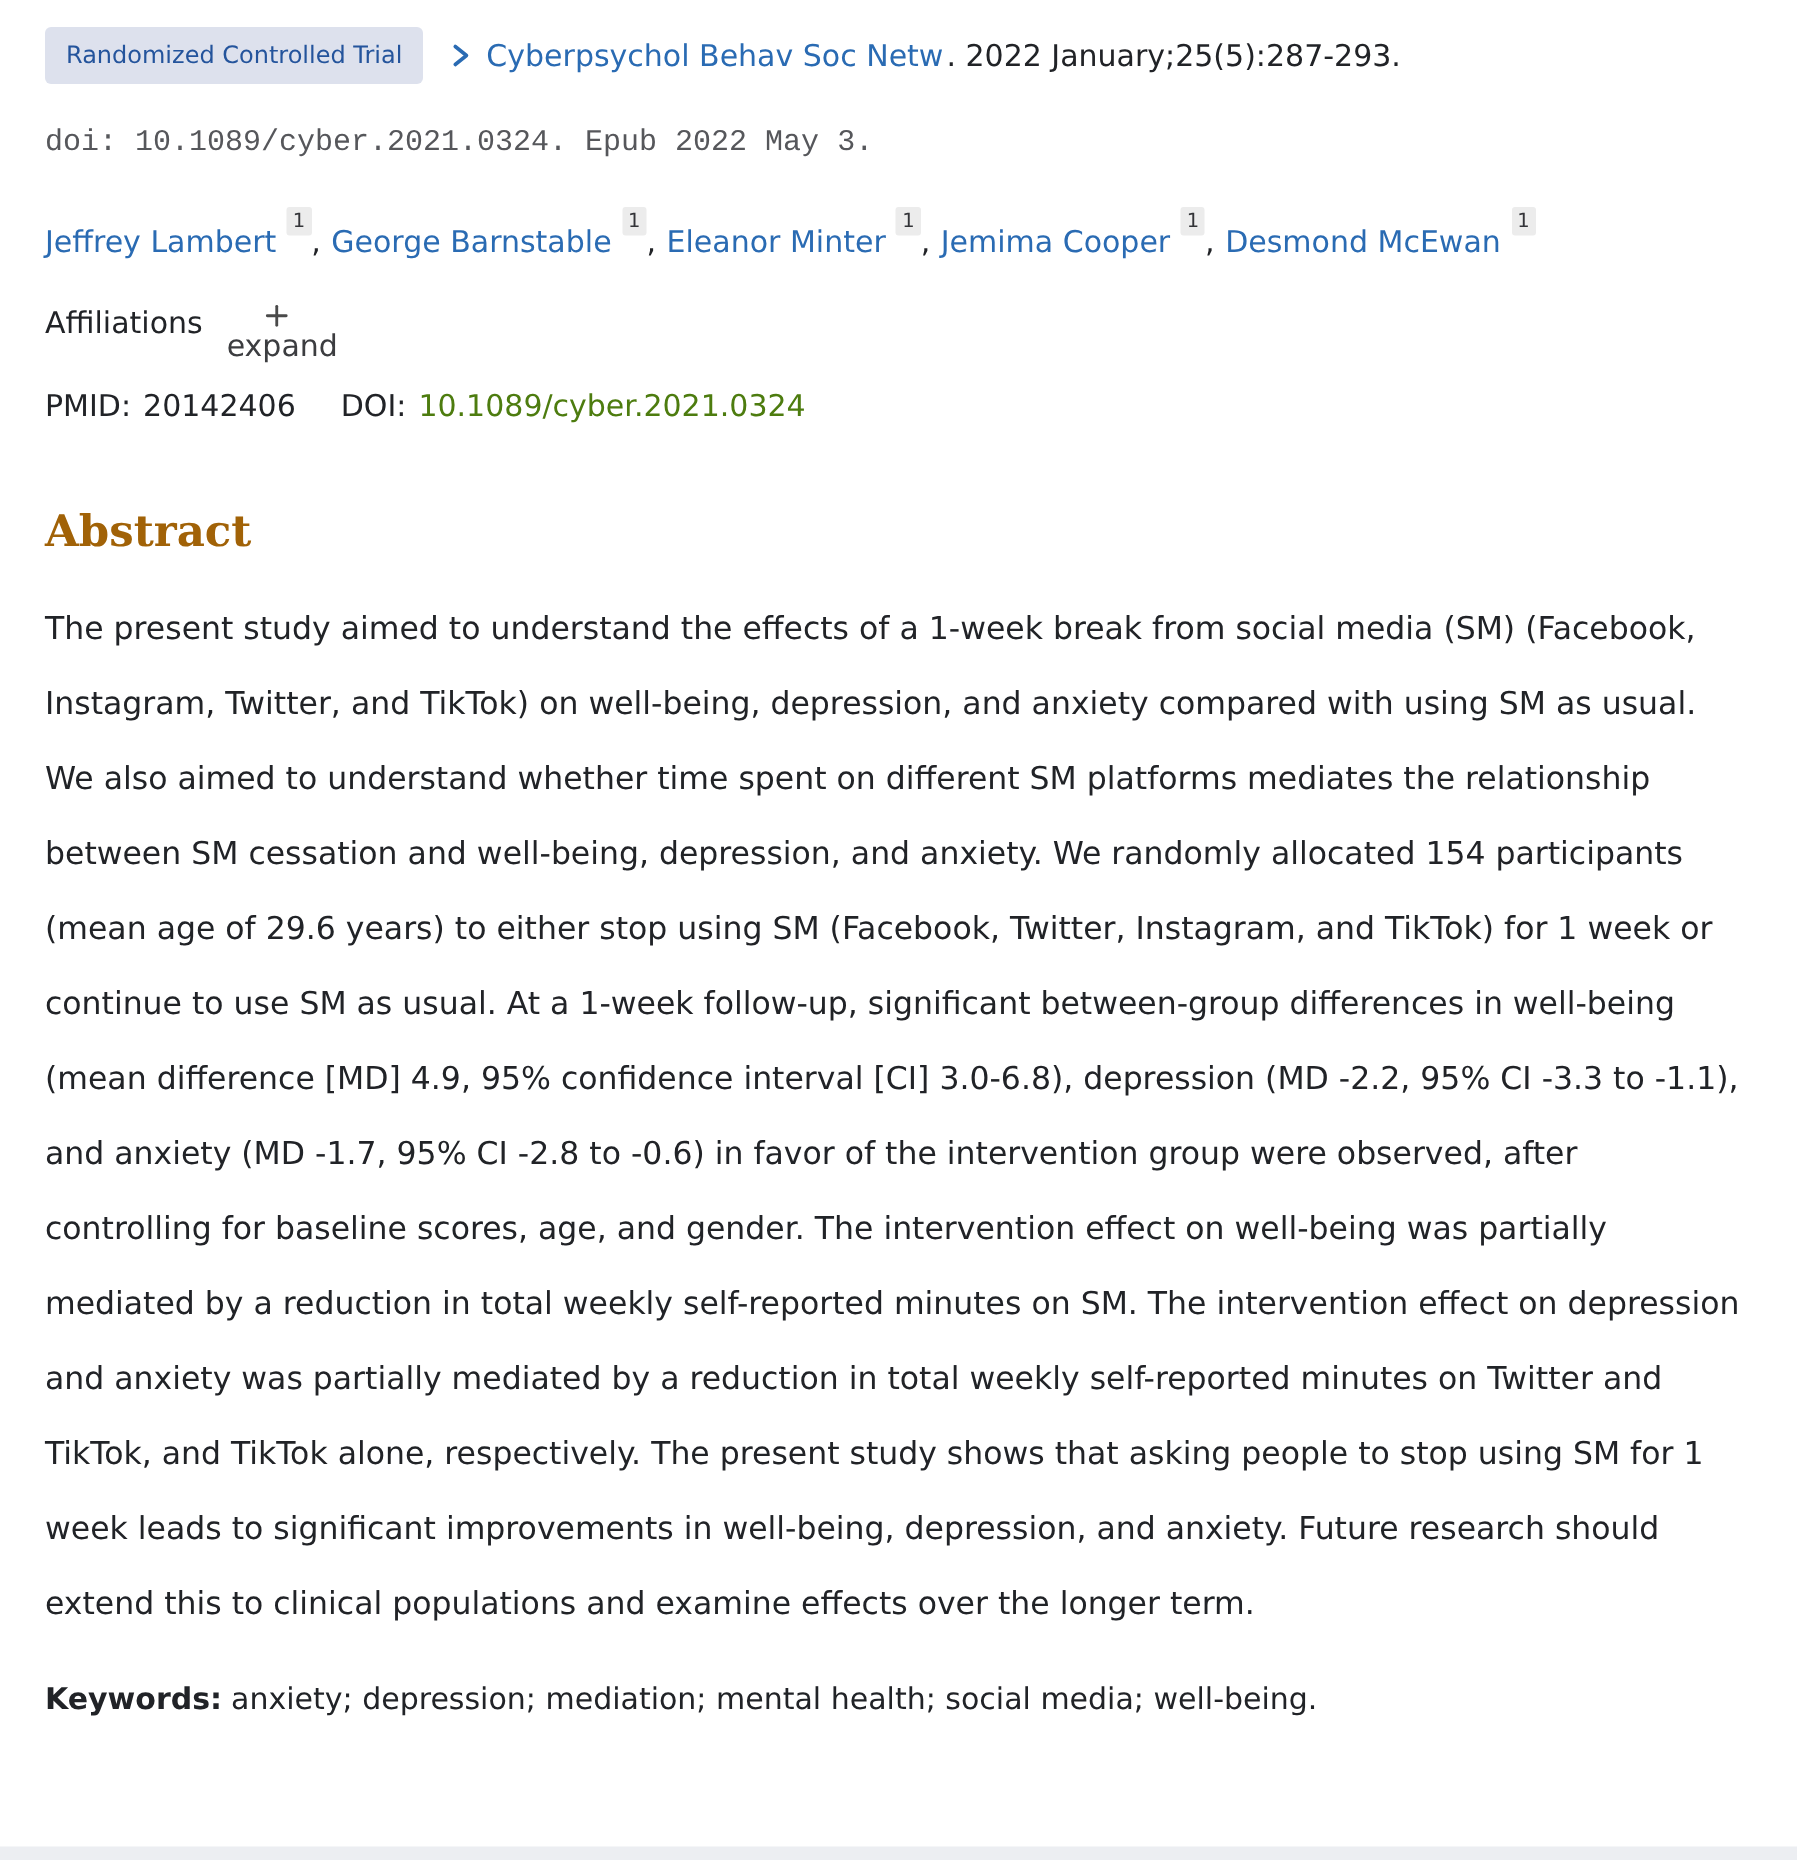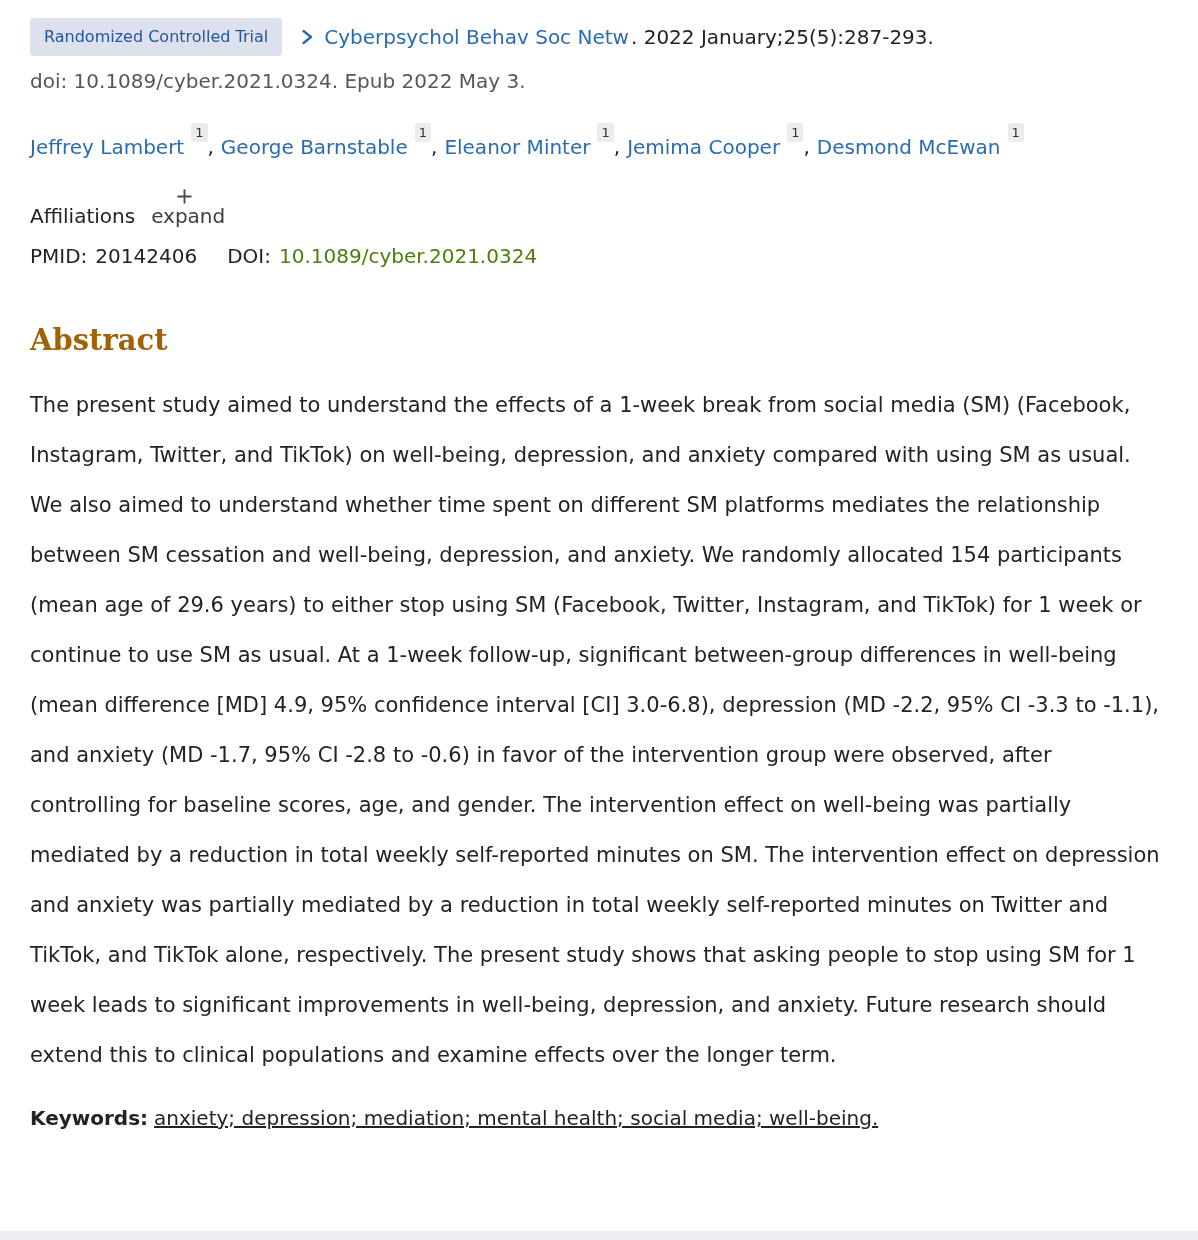--- a/index.html
+++ b/index.html
@@ -23,21 +23,21 @@
     padding: 6px 14px 7px 14px;
     border-radius: 4px;
     font-size: 16px;
     line-height: 25px;
   }
   .chevron { display: inline-flex; align-items: center; margin: 0 9px 0 17px; }
   .chevron svg { display: block; }
   a { text-decoration: none; cursor: pointer; }
   .link-blue { color: #2a6bb3; }
   .cite-text { color: #212327; margin-left: 2px; }
-  .doi-row { margin-top: 13px; font-size: 20px; color: #56575b; }
+  .doi-row { margin-top: 28px; font-size: 20px; color: #56575b; font-family: Liberation Mono, monospace; }
 
   
   h1.article-title {
     margin-top: 35px;
     font-family: "DejaVu Serif", "Liberation Serif", serif;
     font-weight: 700;
     font-size: 38px;
     line-height: 57px;
     letter-spacing: -0.3px;
     color: #1e1f21;
@@ -55,21 +55,21 @@
     background: #ececec;
     color: #333438;
     font-size: 13px;
     line-height: 19px;
     padding: 0 4px;
     border-radius: 2px;
   }
   .author-sep { color: #212327; margin-right: 7px; }
 
   
-  .affiliations-row { margin-top: 27px; font-size: 20px; display: flex; align-items: flex-end; }
+  .affiliations-row { margin-top: 27px; font-size: 20px; display: flex; align-items: flex-start; }
   .expand-btn {
     background: none; border: none; font: inherit;
     display: inline-flex; align-items: center;
     margin-left: 16px; color: #3c3d40; cursor: pointer; padding: 0; flex-direction: column;
   }
   .expand-btn .plus { display: inline-flex; align-items: center; margin-right: 8px; }
 
   
   .ids-row { margin-top: 16px; font-size: 20px; }
   .ids-row .id-value { margin-left: 8px; }
@@ -91,21 +91,21 @@
     color: #212327;
     max-width: 1140px;
   }
   p.keywords {
     margin-top: 23px;
     font-size: 20px;
     line-height: 30px;
     color: #212327;
   }
   p.keywords .kw-label { font-weight: 700; }
-  p.keywords .kw-text { margin-left: 6px; text-decoration: underline; }
+  p.keywords .kw-text { margin-left: 6px; }
 
   .bottom-strip {
     position: absolute;
     left: 0; bottom: 0;
     width: 1198px; height: 9px;
     background: #eceef2;
   }
 </style>
 </head>
 <body>

